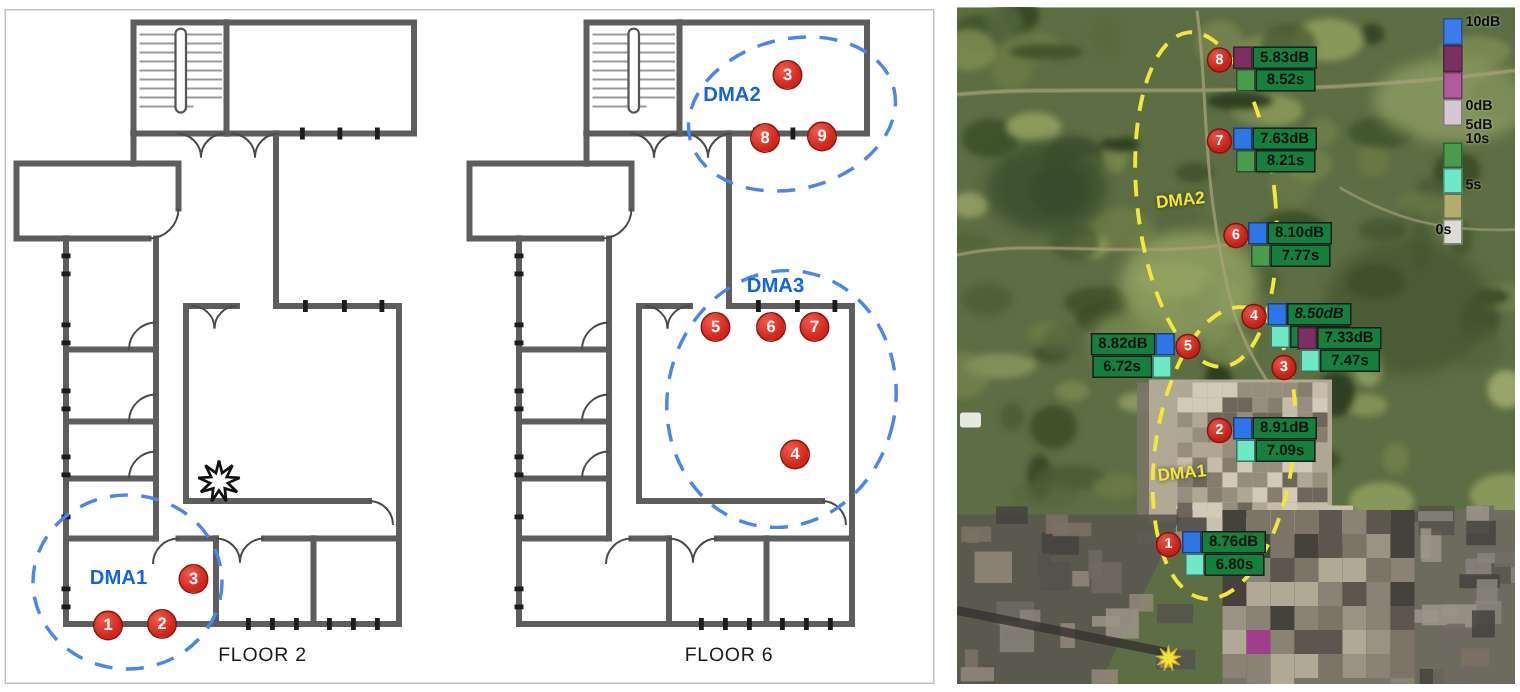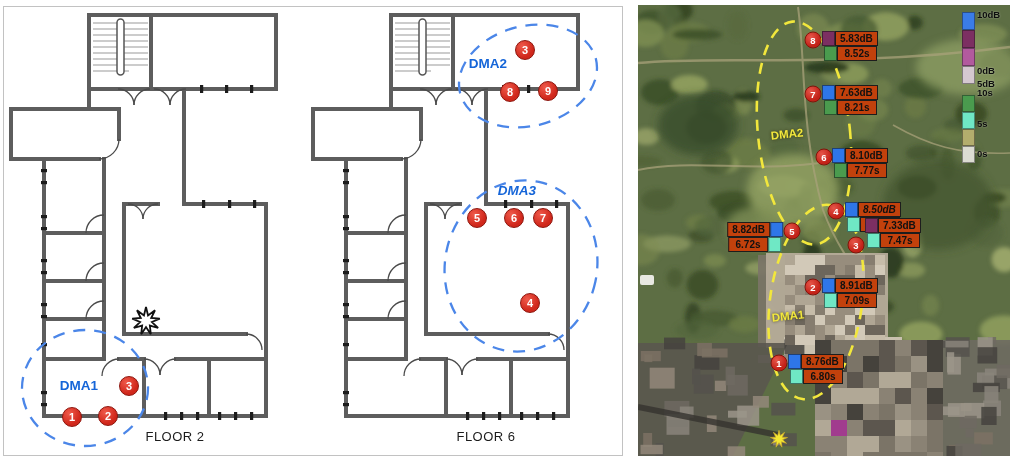--- a/index.html
+++ b/index.html
@@ -32,21 +32,21 @@
            border:1px solid #871109; color:#fff; font-weight:bold; font-size:9.5px;
            display:flex; align-items:center; justify-content:center; z-index:7; }
   .meas { position:absolute; z-index:6; }
   .meas.left { transform:translateX(-100%); }
   .mrow { display:flex; align-items:stretch; height:15px; }
   .mrow + .mrow { margin-top:0px; }
   .mrow.t { margin-left:2px; }
   .meas.left .mrow { flex-direction:row-reverse; }
   .meas.left .mrow.t { margin-left:0; margin-right:2px; }
   .sw { width:13px; height:15px; border:0.5px solid rgba(20,20,20,.55); flex:0 0 auto; }
-  .mbox { background:#c2410c; border:1.2px solid #1d1d1d; color:#111; font-weight:bold;
+  .mbox { background:#15803d; border:1.2px solid #1d1d1d; color:#111; font-weight:bold;
           font-size:10px; line-height:12px; padding:0 4px; min-width:40px;
           display:flex; align-items:center; justify-content:center; white-space:nowrap; }
 
   
   .leg-sw { position:absolute; width:13px; border:0.5px solid rgba(25,25,25,.45); z-index:6; }
   .leg-lab { position:absolute; font-weight:bold; font-size:9.5px; color:#0d0d0d;
              text-shadow:0 0 2px rgba(255,255,255,.45); z-index:6; white-space:nowrap; }
 </style>
 </head>
 <body>
@@ -147,21 +147,21 @@
         <ellipse cx="524" cy="69" rx="70" ry="50" transform="rotate(-14 524 69)"></ellipse>
         <ellipse cx="517" cy="259" rx="76" ry="86" transform="rotate(12 517 259)"></ellipse>
       </g>
     </svg>
 
     <div class="floor-title" style="left:171px; top:429px;">FLOOR 2</div>
     <div class="floor-title" style="left:482px; top:429px;">FLOOR 6</div>
 
     <div class="dma-plan-label" style="left:75px; top:378px;">DMA1</div>
     <div class="dma-plan-label" style="left:484px; top:56px;">DMA2</div>
-    <div class="dma-plan-label" style="left:513px; top:183px;font-style:italic;">DMA3</div>
+    <div class="dma-plan-label" style="left:513px; top:183px;">DMA3</div>
 
     <div class="fmark" style="left:68px; top:410px;">1</div>
     <div class="fmark" style="left:104px; top:409px;">2</div>
     <div class="fmark" style="left:125px; top:379px;">3</div>
 
     <div class="fmark" style="left:526px; top:296px;">4</div>
     <div class="fmark" style="left:473px; top:211px;">5</div>
     <div class="fmark" style="left:510px; top:211px;">6</div>
     <div class="fmark" style="left:539px; top:211px;">7</div>
     <div class="fmark" style="left:506px; top:85px;">8</div>
@@ -636,15 +636,15 @@
     <span class="leg-lab" style="left:339px; top:4px;">10dB</span>
     <span class="leg-lab" style="left:339px; top:37px;margin-top:36px;">5dB</span>
     <span class="leg-lab" style="left:339px; top:60px;">0dB</span>
 
     <span class="leg-sw" style="left: 324px; top: 90px; height: 17px; background: rgb(74, 155, 78);"></span>
     <span class="leg-sw" style="left: 324px; top: 107px; height: 17px; background: rgb(111, 232, 197);"></span>
     <span class="leg-sw" style="left: 324px; top: 124px; height: 17px; background: rgb(179, 173, 109);"></span>
     <span class="leg-sw" style="left: 324px; top: 141px; height: 17px; background: rgb(220, 220, 210);"></span>
     <span class="leg-lab" style="left:339px; top:82px;">10s</span>
     <span class="leg-lab" style="left:339px; top:113px;">5s</span>
-    <span class="leg-lab" style="left:339px; top:143px;">0s</span>
+    <span class="leg-lab" style="left:319px; top:143px;">0s</span>
   </div>
 </div>
 
 </body></html>

